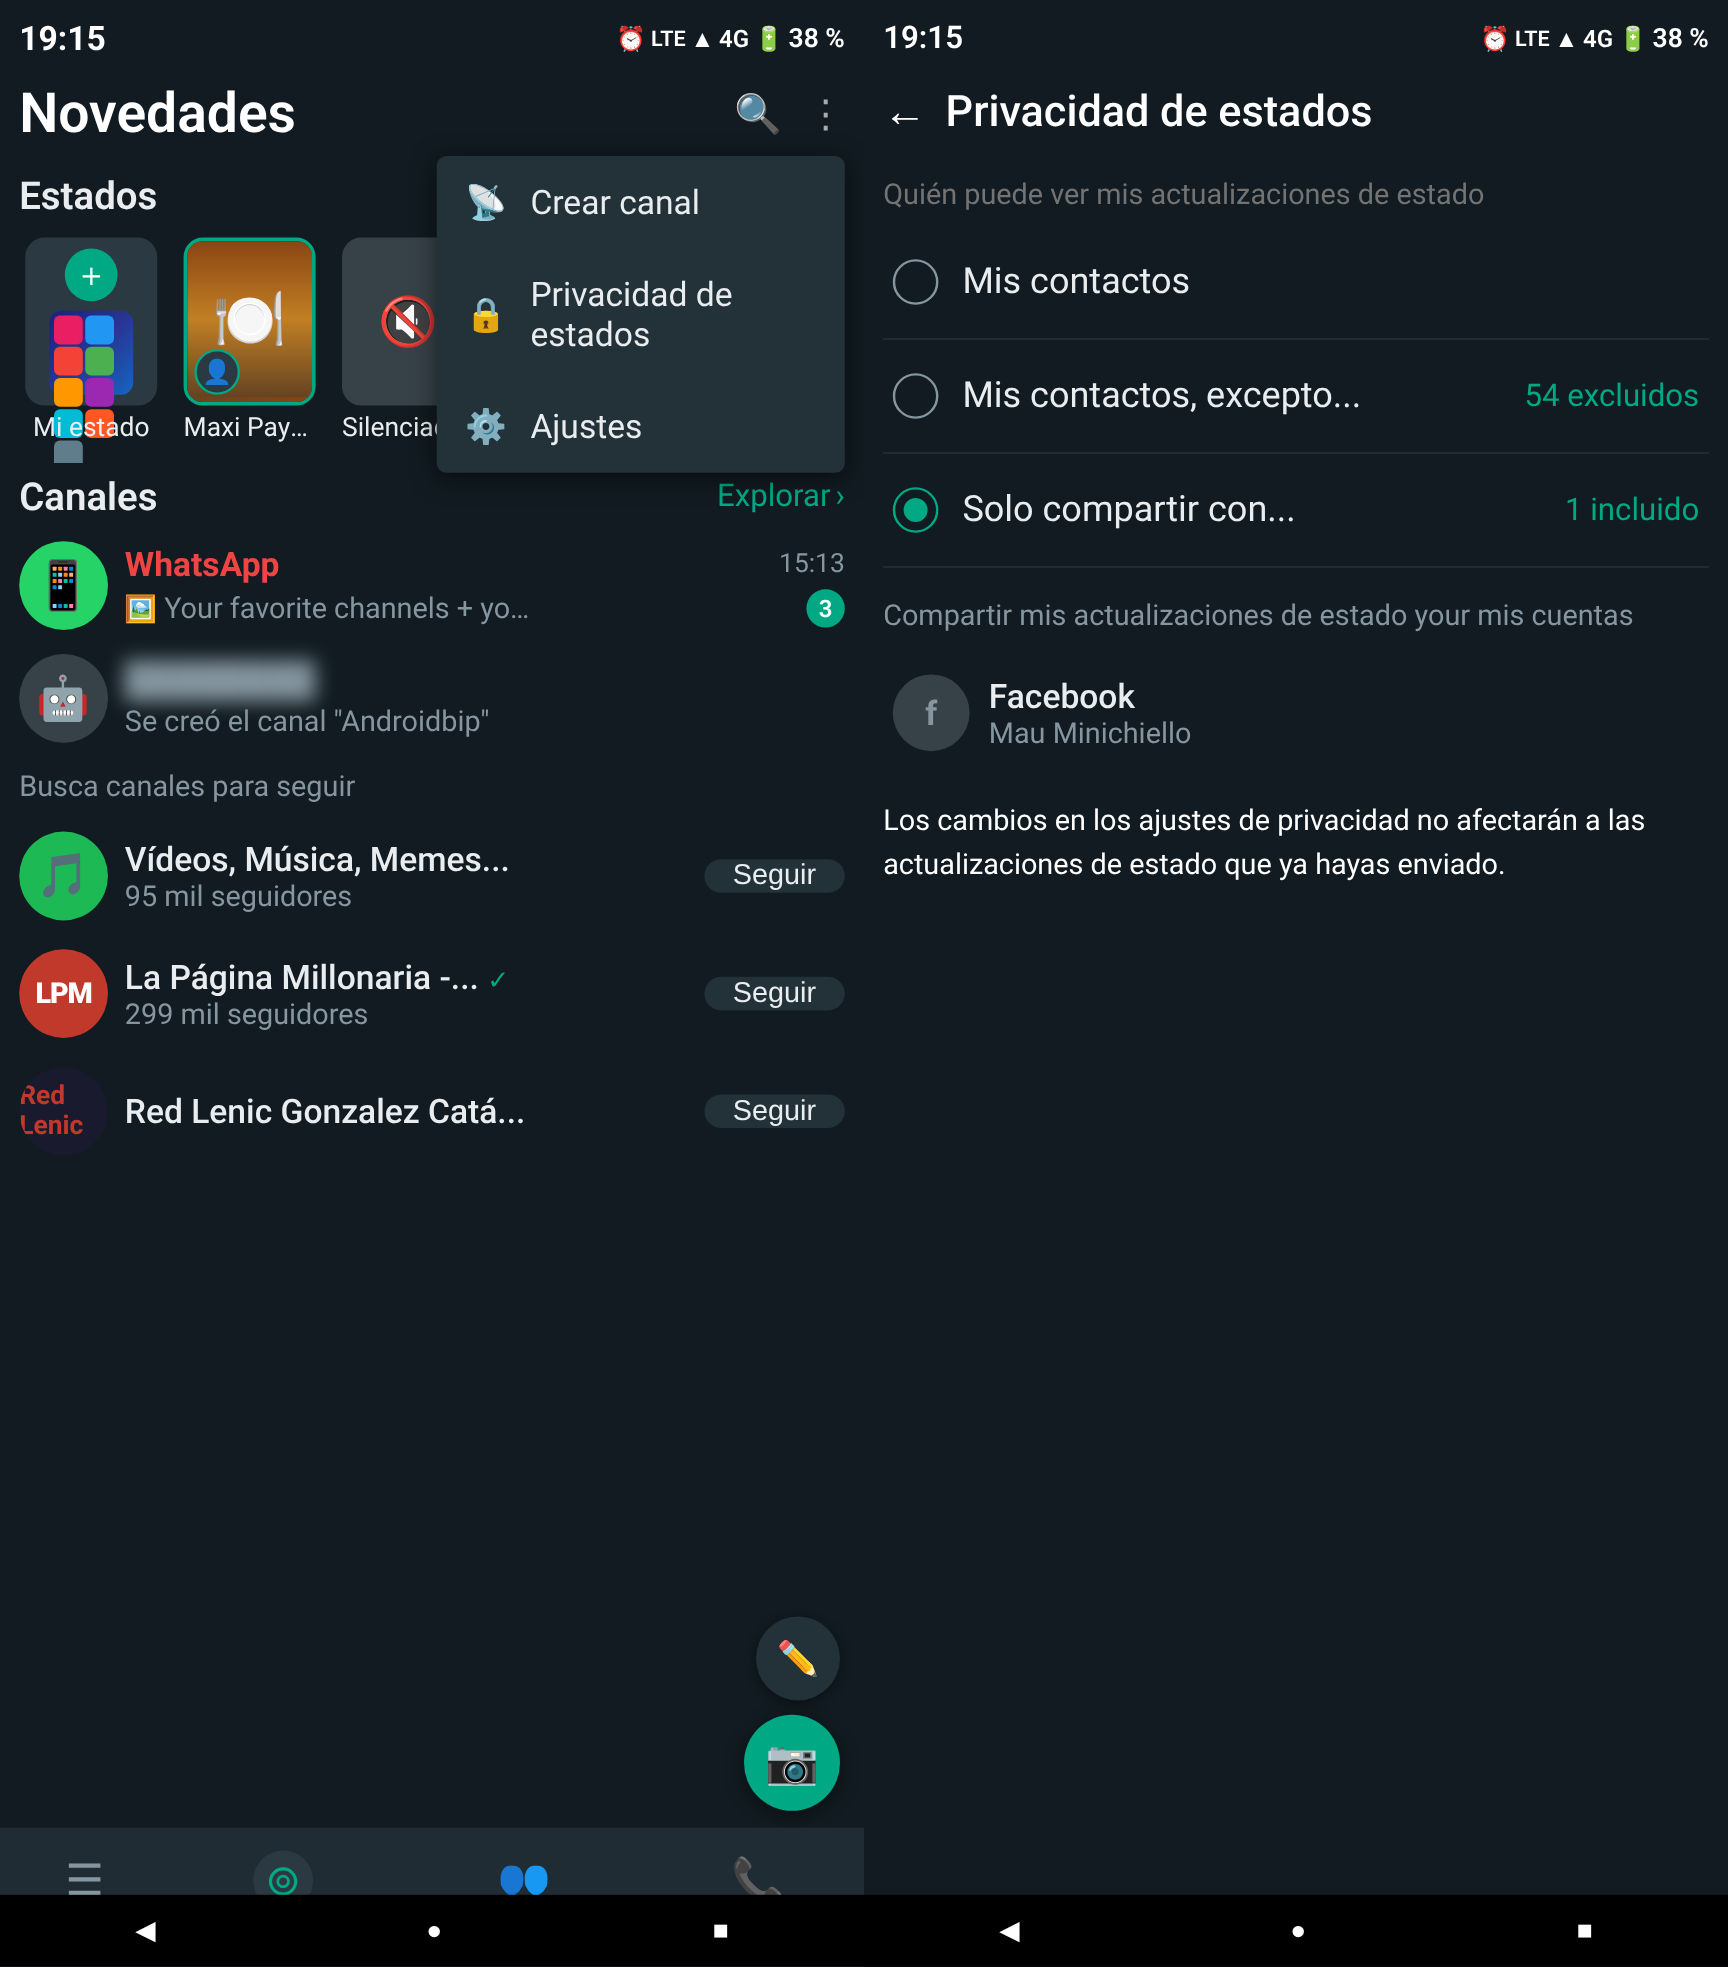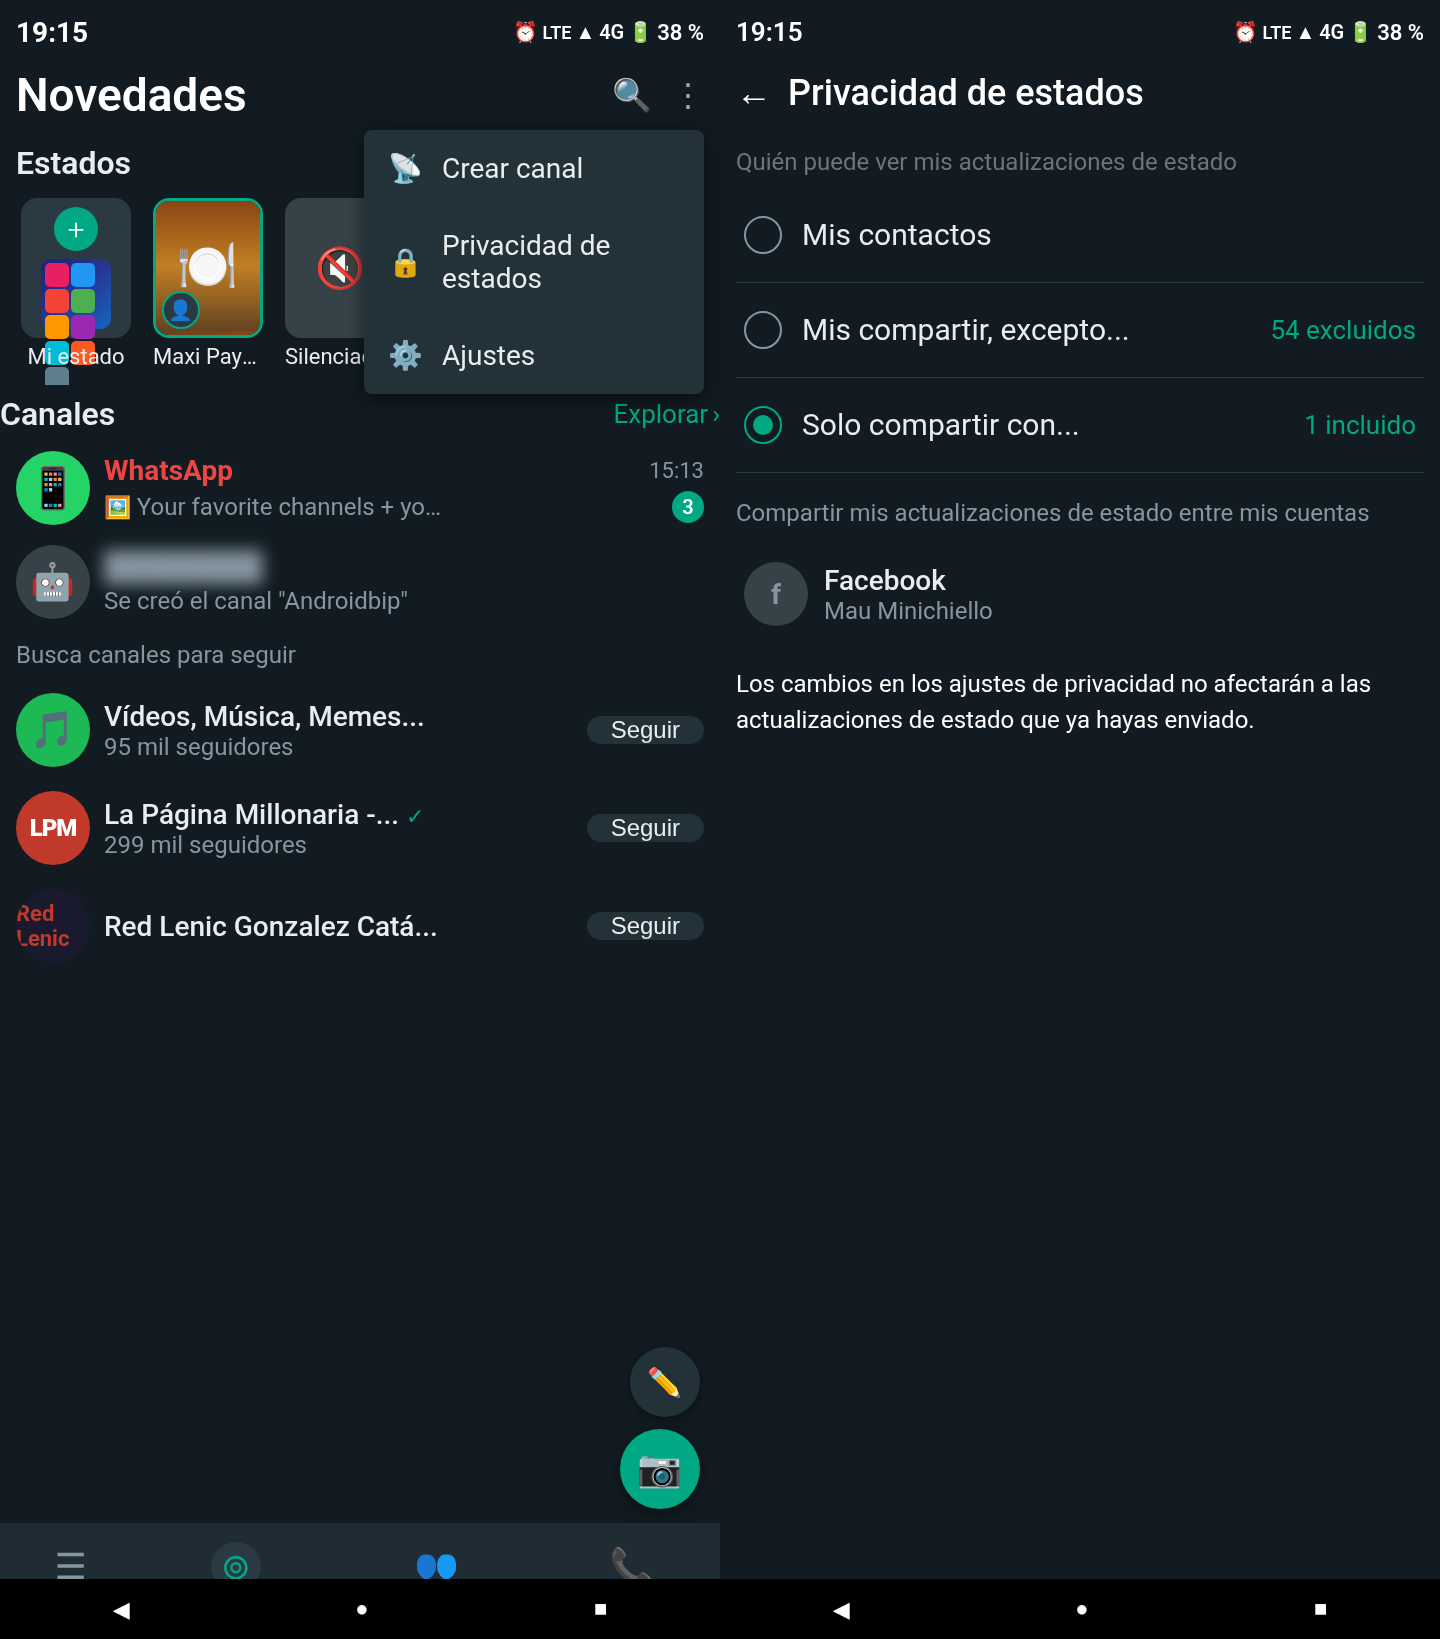--- a/index.html
+++ b/index.html
@@ -167,21 +167,21 @@
       align-items: center;
       justify-content: center;
       overflow: hidden;
     }
 
     
     .canales-header {
       display: flex;
       justify-content: space-between;
       align-items: center;
-      padding: 10px 0 8px;
+      padding: 10px 16px 8px;
     }
     .canales-title {
       color: #e9edef;
       font-size: 32px;
       font-weight: 600;
     }
     .explorar-btn {
       color: #00a884;
       font-size: 26px;
       display: flex;
@@ -813,41 +813,41 @@
       <div class="radio-row">
         <span class="radio-label">Mis contactos</span>
       </div>
     </div>
 
     <div class="divider"></div>
 
     <div class="radio-option">
       <div class="radio-circle"></div>
       <div class="radio-row">
-        <span class="radio-label">Mis compartir, excepto...</span>
+        <span class="radio-label">Mis contactos, excepto...</span>
         <span class="radio-sub">54 excluidos</span>
       </div>
     </div>
 
     <div class="divider"></div>
 
     <div class="radio-option">
       <div class="radio-circle selected">
         <div class="radio-inner"></div>
       </div>
       <div class="radio-row">
         <span class="radio-label">Solo compartir con...</span>
         <span class="radio-sub">1 incluido</span>
       </div>
     </div>
 
     <div class="divider"></div>
 
     <div class="share-section">
-      <div class="share-label">Compartir mis actualizaciones de estado entre mis cuentas</div>
+      <div class="share-label">Compartir mis actualizaciones de estado your mis cuentas</div>
 
       <div class="linked-account">
         <div class="fb-icon">
           <span style="font-weight:700;font-size:28px;">f</span>
         </div>
         <div class="linked-info">
           <div class="linked-name">Facebook</div>
           <div class="linked-user">Mau Minichiello</div>
         </div>
       </div>

